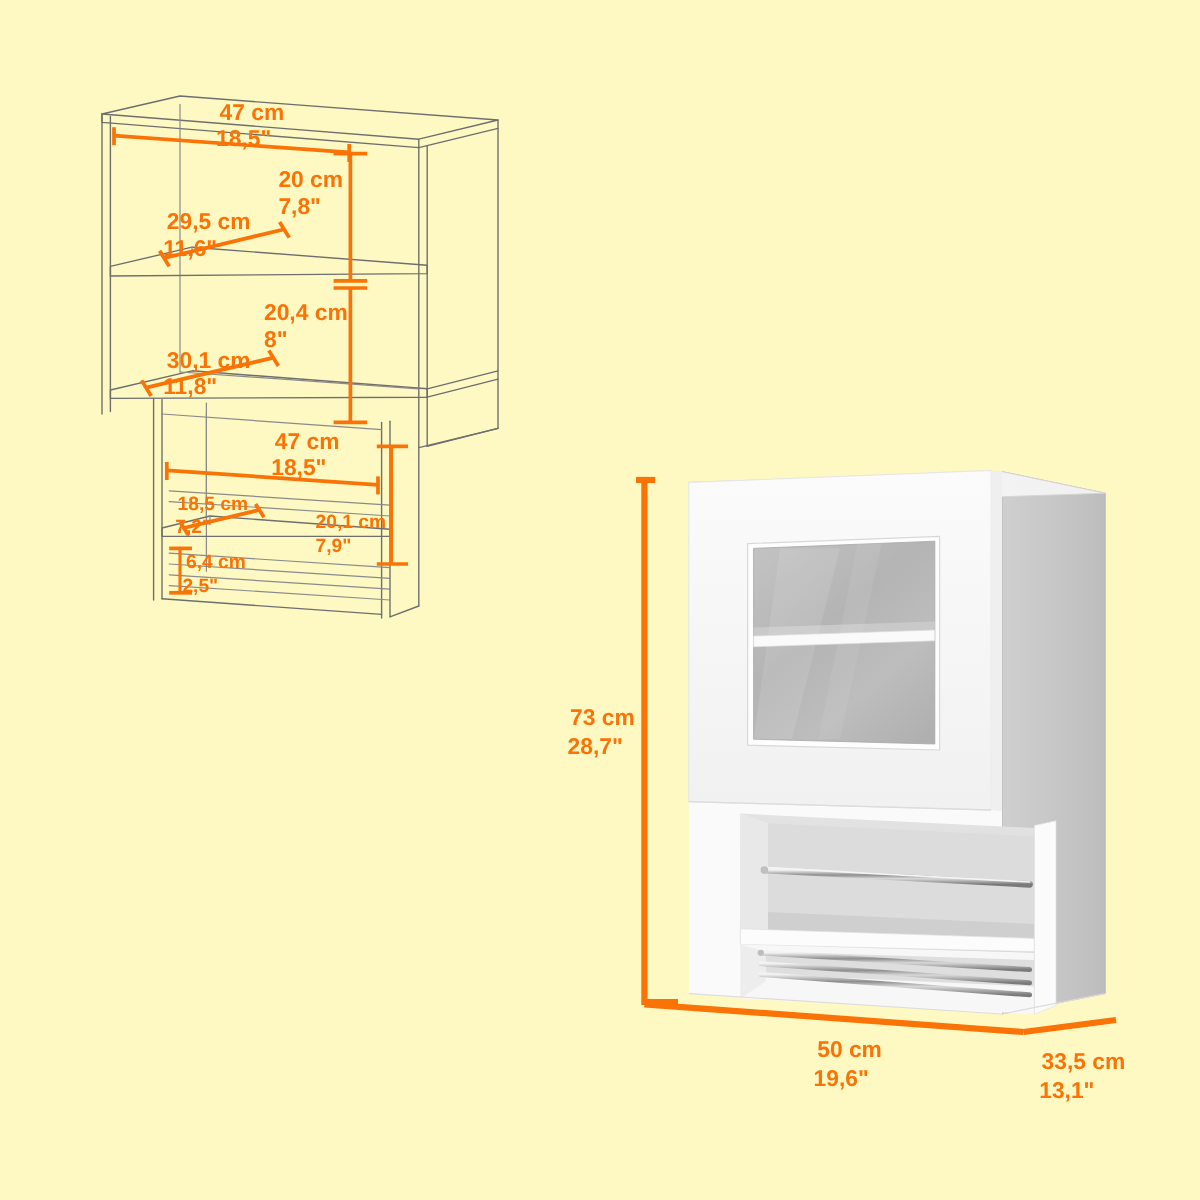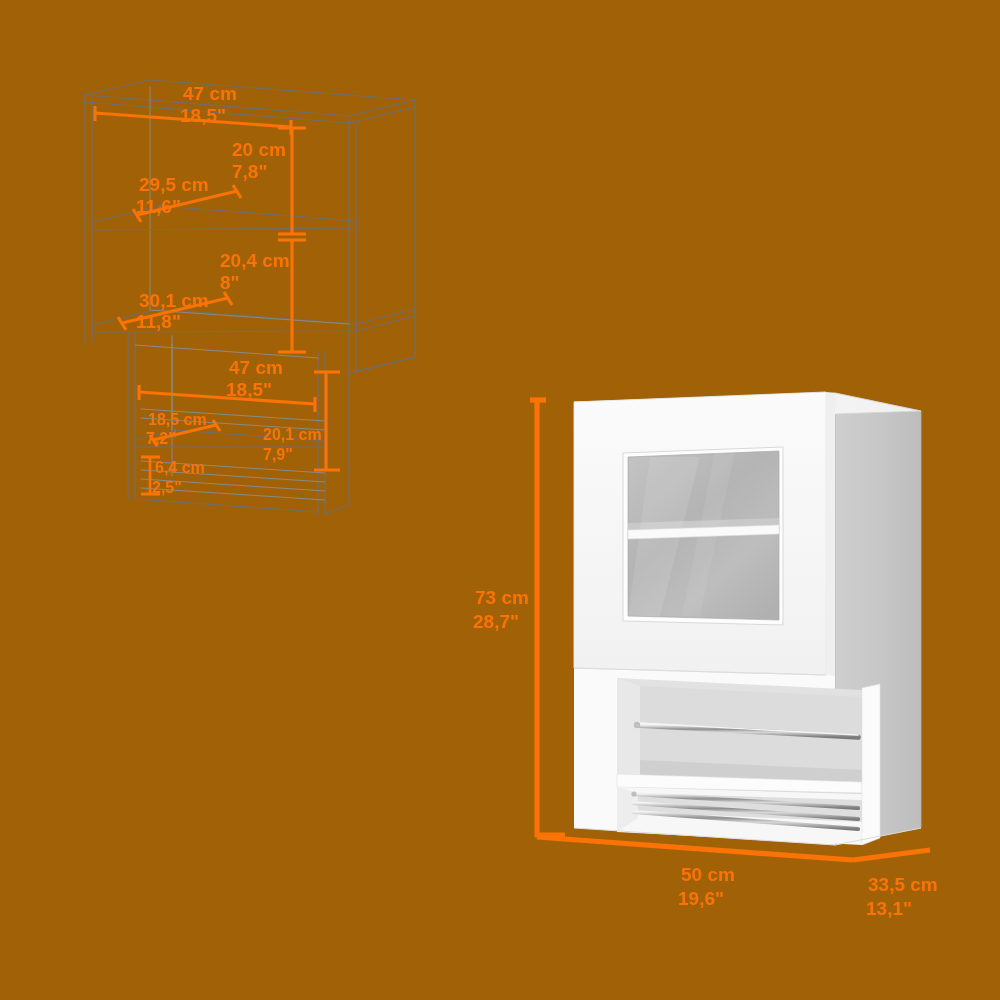--- a/index.html
+++ b/index.html
@@ -14,21 +14,21 @@
     position: relative;
     overflow: hidden;
     font-family: "Liberation Sans", "DejaVu Sans", sans-serif;
   }
   #stage {
     position: absolute;
     left: 0;
     top: 0;
     width: 1000px;
     height: 1000px;
-    background: #a16207;
+    background: #fef9c3;
   }
   svg.board {
     position: absolute;
     left: 0;
     top: 0;
     width: 1000px;
     height: 1000px;
     display: block;
   }
   .dimtext {

